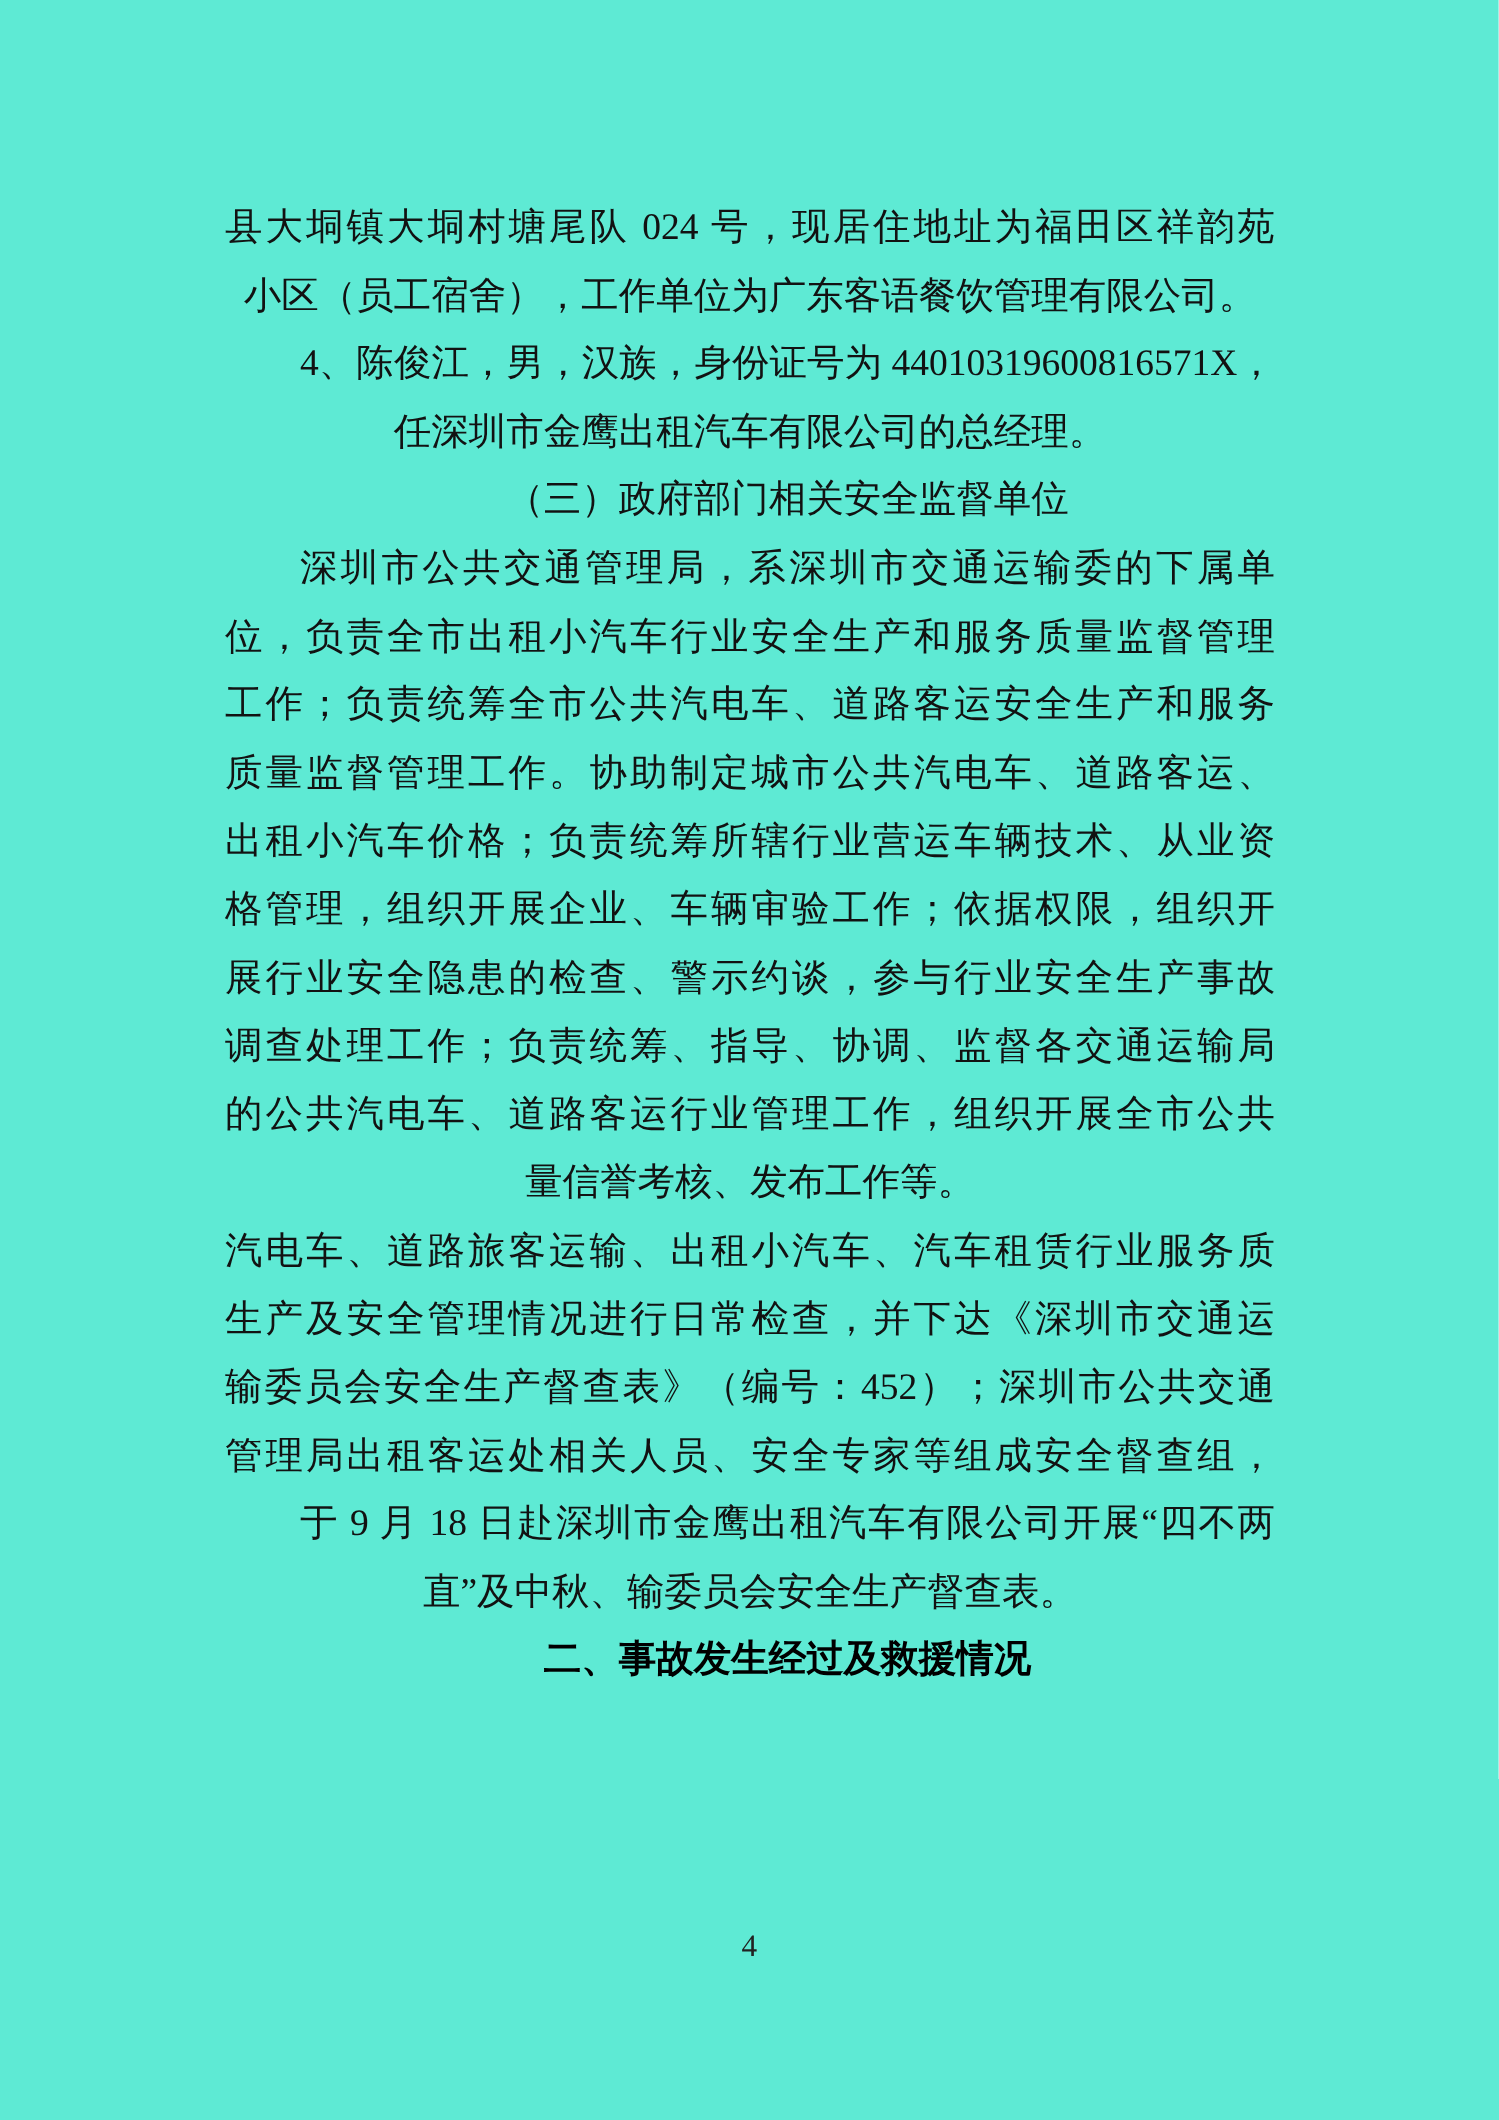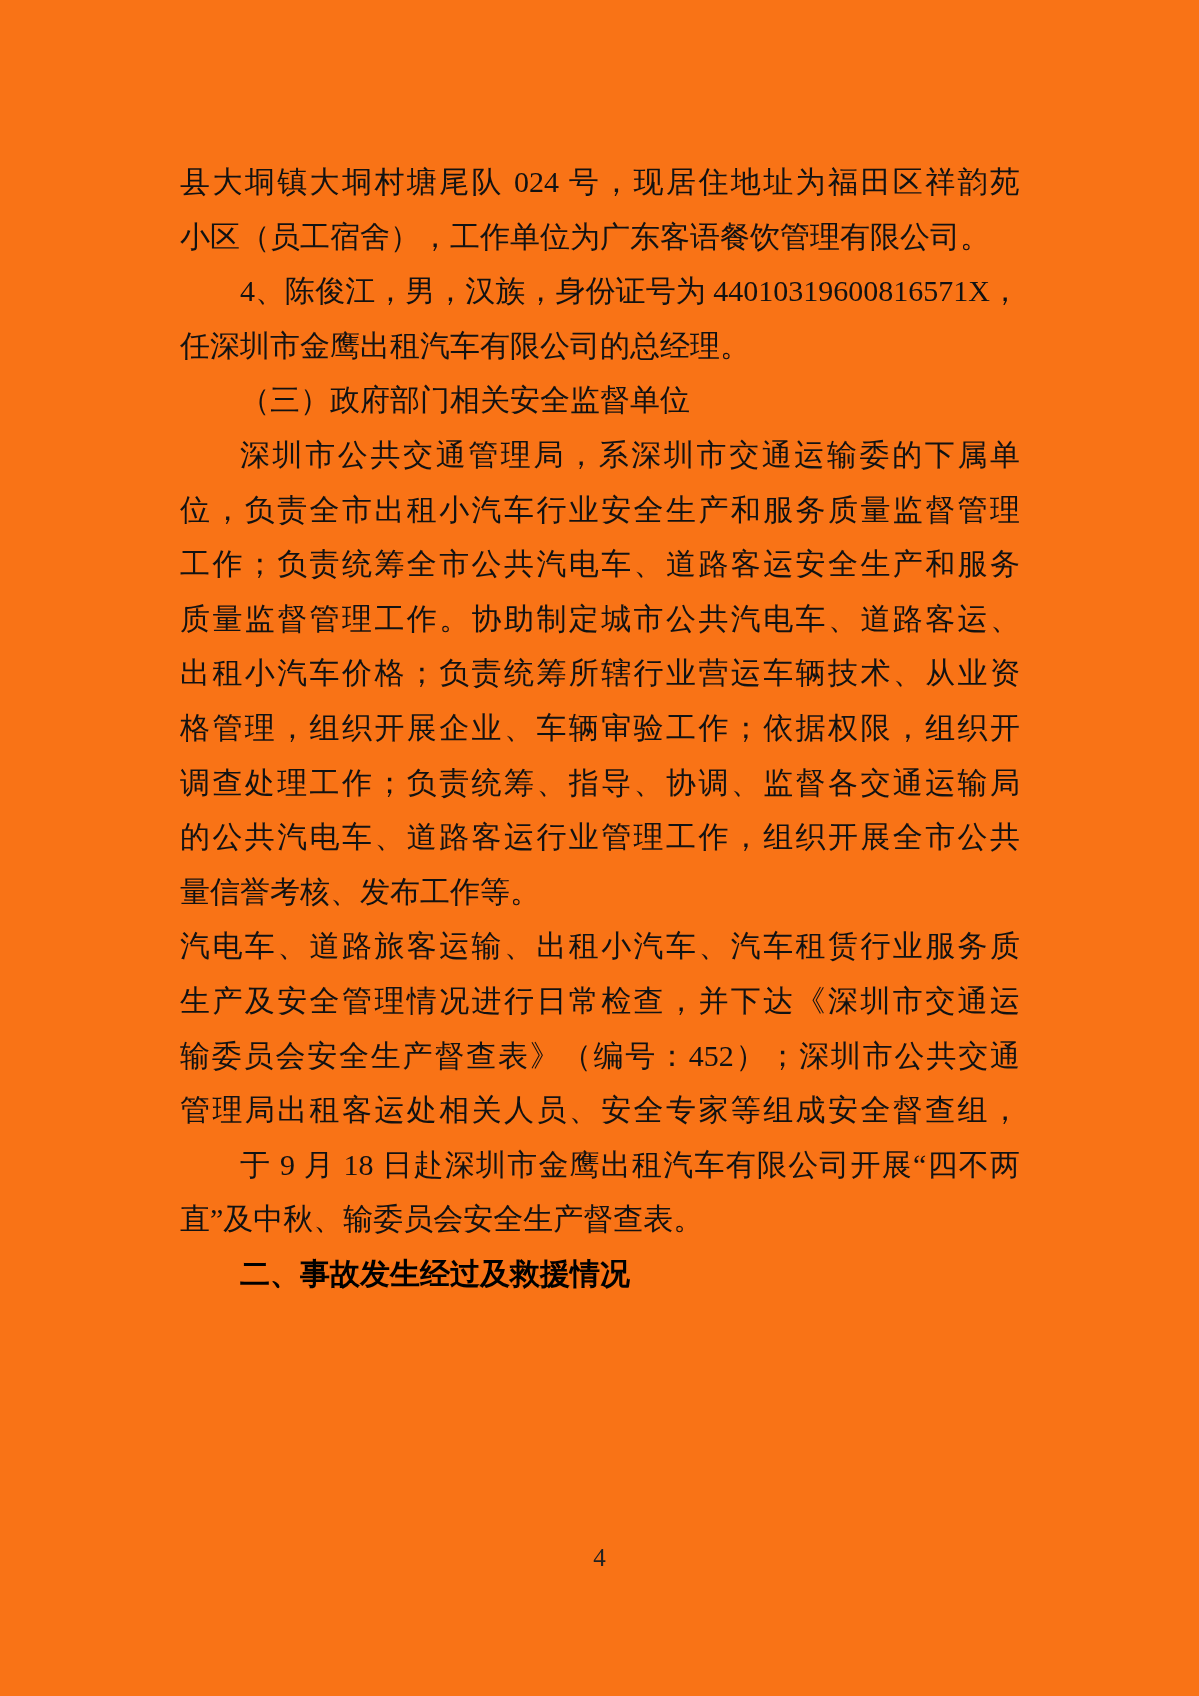--- a/index.html
+++ b/index.html
@@ -4,37 +4,37 @@
 <style>
   html, body {
     margin: 0;
     padding: 0;
     background: #ffffff;
   }
   .page {
     position: relative;
     width: 1199px;
     height: 1696px;
-    background: #f97316;
+    background: #5eead4;
     overflow: hidden;
     margin: 0 auto;
   }
   .textblock {
     position: absolute;
     left: 180px;
     top: 155px;
     width: 840px;
   }
   .line {
     font-family: "Liberation Serif", "DejaVu Serif", serif;
     font-size: 30px;
     line-height: 54.6px;
     color: #121212;
     white-space: pre-wrap;
-    text-align: left;
+    text-align: center;
   }
   .line.justify {
     text-align: justify;
     text-align-last: justify;
   }
   .line.indent {
     text-indent: 60px;
   }
   .line.heading {
     font-family: "Liberation Sans", "DejaVu Sans", sans-serif;
@@ -63,20 +63,21 @@
       <div class="line">小区（员工宿舍），工作单位为广东客语餐饮管理有限公司。</div>
       <div class="line indent justify">4、陈俊江，男，汉族，身份证号为 44010319600816571X，</div>
       <div class="line">任深圳市金鹰出租汽车有限公司的总经理。</div>
       <div class="line indent">（三）政府部门相关安全监督单位</div>
       <div class="line indent justify">深圳市公共交通管理局，系深圳市交通运输委的下属单</div>
       <div class="line justify">位，负责全市出租小汽车行业安全生产和服务质量监督管理</div>
       <div class="line justify">工作；负责统筹全市公共汽电车、道路客运安全生产和服务</div>
       <div class="line justify">质量监督管理工作。协助制定城市公共汽电车、道路客运、</div>
       <div class="line justify">出租小汽车价格；负责统筹所辖行业营运车辆技术、从业资</div>
       <div class="line justify">格管理，组织开展企业、车辆审验工作；依据权限，组织开</div>
+      <div class="line justify">展行业安全隐患的检查、警示约谈，参与行业安全生产事故</div>
       <div class="line justify">调查处理工作；负责统筹、指导、协调、监督各交通运输局</div>
       <div class="line justify">的公共汽电车、道路客运行业管理工作，组织开展全市公共</div>
       <div class="line">量信誉考核、发布工作等。</div>
       <div class="line justify">汽电车、道路旅客运输、出租小汽车、汽车租赁行业服务质</div>
       <div class="line justify">生产及安全管理情况进行日常检查，并下达《深圳市交通运</div>
       <div class="line justify">输委员会安全生产督查表》（编号：452）；深圳市公共交通</div>
       <div class="line justify">管理局出租客运处相关人员、安全专家等组成安全督查组，</div>
       <div class="line indent justify">于 9 月 18 日赴深圳市金鹰出租汽车有限公司开展“四不两</div>
       <div class="line">直”及中秋、输委员会安全生产督查表。</div>
       <div class="line indent heading">二、事故发生经过及救援情况</div>

